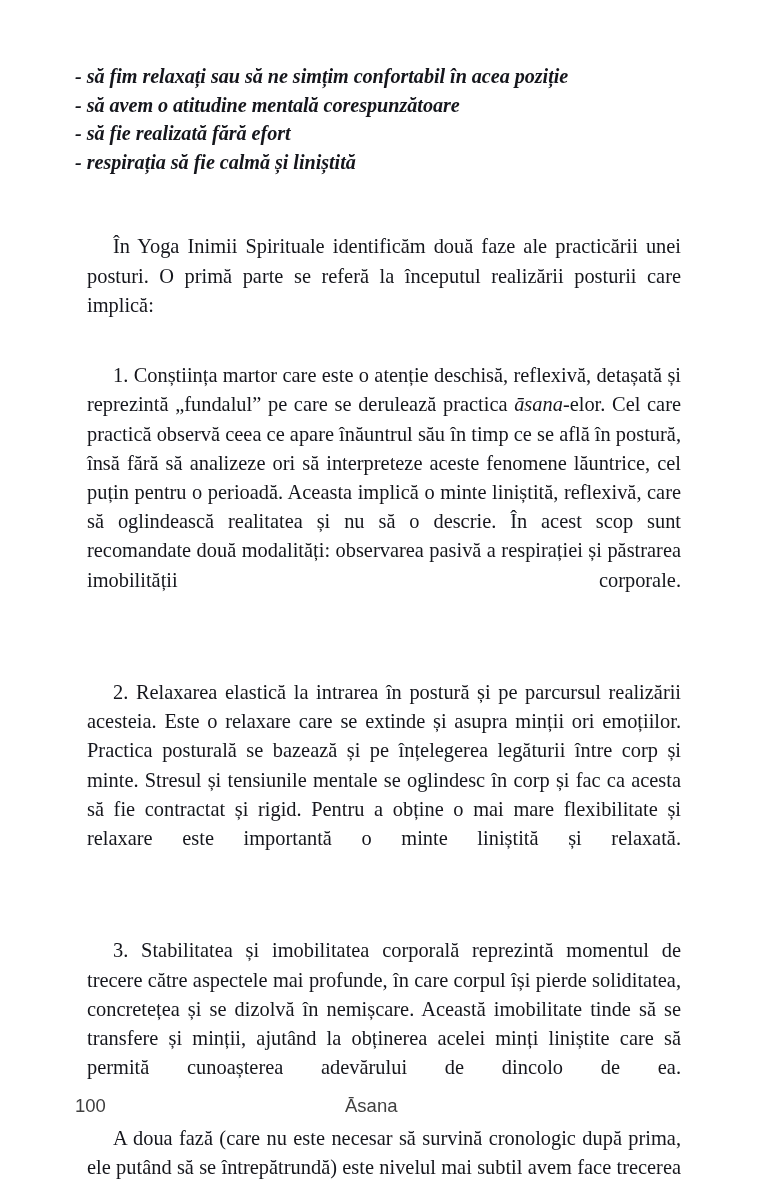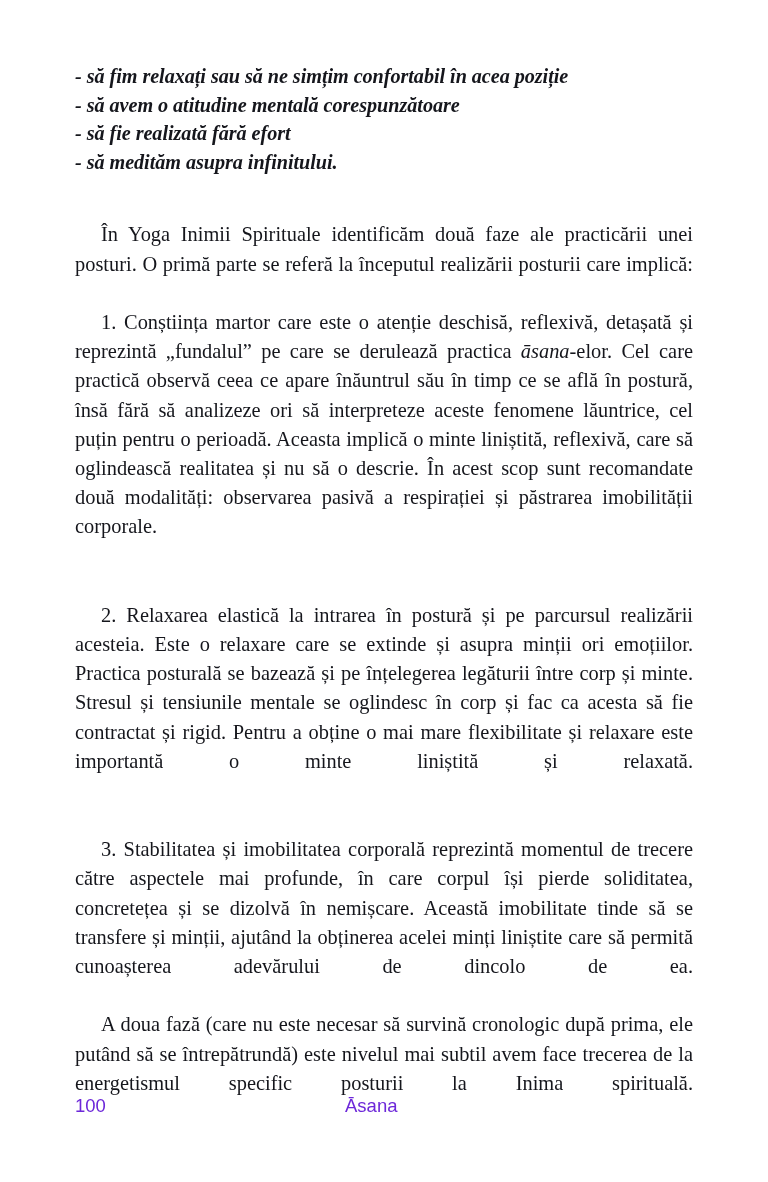--- a/index.html
+++ b/index.html
@@ -42,21 +42,21 @@
     font-weight: bold;
     font-style: italic;
     font-size: 20.2px;
     line-height: 28.6px;
     letter-spacing: -0.05px;
     white-space: nowrap;
   }
 
   
   p.body {
-    margin: 0;
+    margin: 12px;
     font-size: 20.4px;
     line-height: 29.2px;
     text-align: justify;
     text-justify: inter-word;
     hyphens: none;
     text-indent: 26px;
   }
   
   p.body::after {
     content: "";
@@ -77,21 +77,21 @@
   
   .footer {
     position: absolute;
     left: 0;
     top: 1093px;
     width: 768px;
     height: 26px;
     font-family: "Liberation Sans", "DejaVu Sans", sans-serif;
     font-size: 18.5px;
     line-height: 26px;
-    color: #6d28d9;
+    color: #404040;
   }
   .footer .folio {
     position: absolute;
     left: 75px;
     top: 0;
   }
   .footer .running-head {
     position: absolute;
     left: 345px;
     top: 0;
@@ -101,21 +101,21 @@
 <body>
 
 <div class="page">
 
   <div class="text-column">
 
     <ul class="dash-list">
       <li>- să fim relaxați sau să ne simțim confortabil în acea poziție</li>
       <li>- să avem o atitudine mentală corespunzătoare</li>
       <li>- să fie realizată fără efort</li>
-      <li>- să medităm asupra infinitului.</li>
+      <li>- respirația să fie calmă și liniștită</li>
     </ul>
 
     <div class="gap-lg"></div>
 
     <p class="body">În Yoga Inimii Spirituale identificăm două faze ale practicării unei posturi. O primă parte se referă la începutul realizării posturii care implică:</p>
 
     <p class="body"><span>1. </span><strong class="lead">Conștiința martor care este o atenție deschisă</strong><span>, reflexivă, detașată și reprezintă „fundalul” pe care se derulează practica </span><em class="term">āsana</em><span>-elor. Cel care practică observă ceea ce apare înăuntrul său în timp ce se află în postură, însă fără să analizeze ori să interpreteze aceste fenomene lăuntrice, cel puțin pentru o perioadă. Aceasta implică o minte liniștită, reflexivă, care să oglindească realitatea și nu să o descrie. În acest scop sunt recomandate două modalități: observarea pasivă a respirației și păstrarea imobilității corporale.</span></p>
 
     <div class="gap-md"></div>
 

